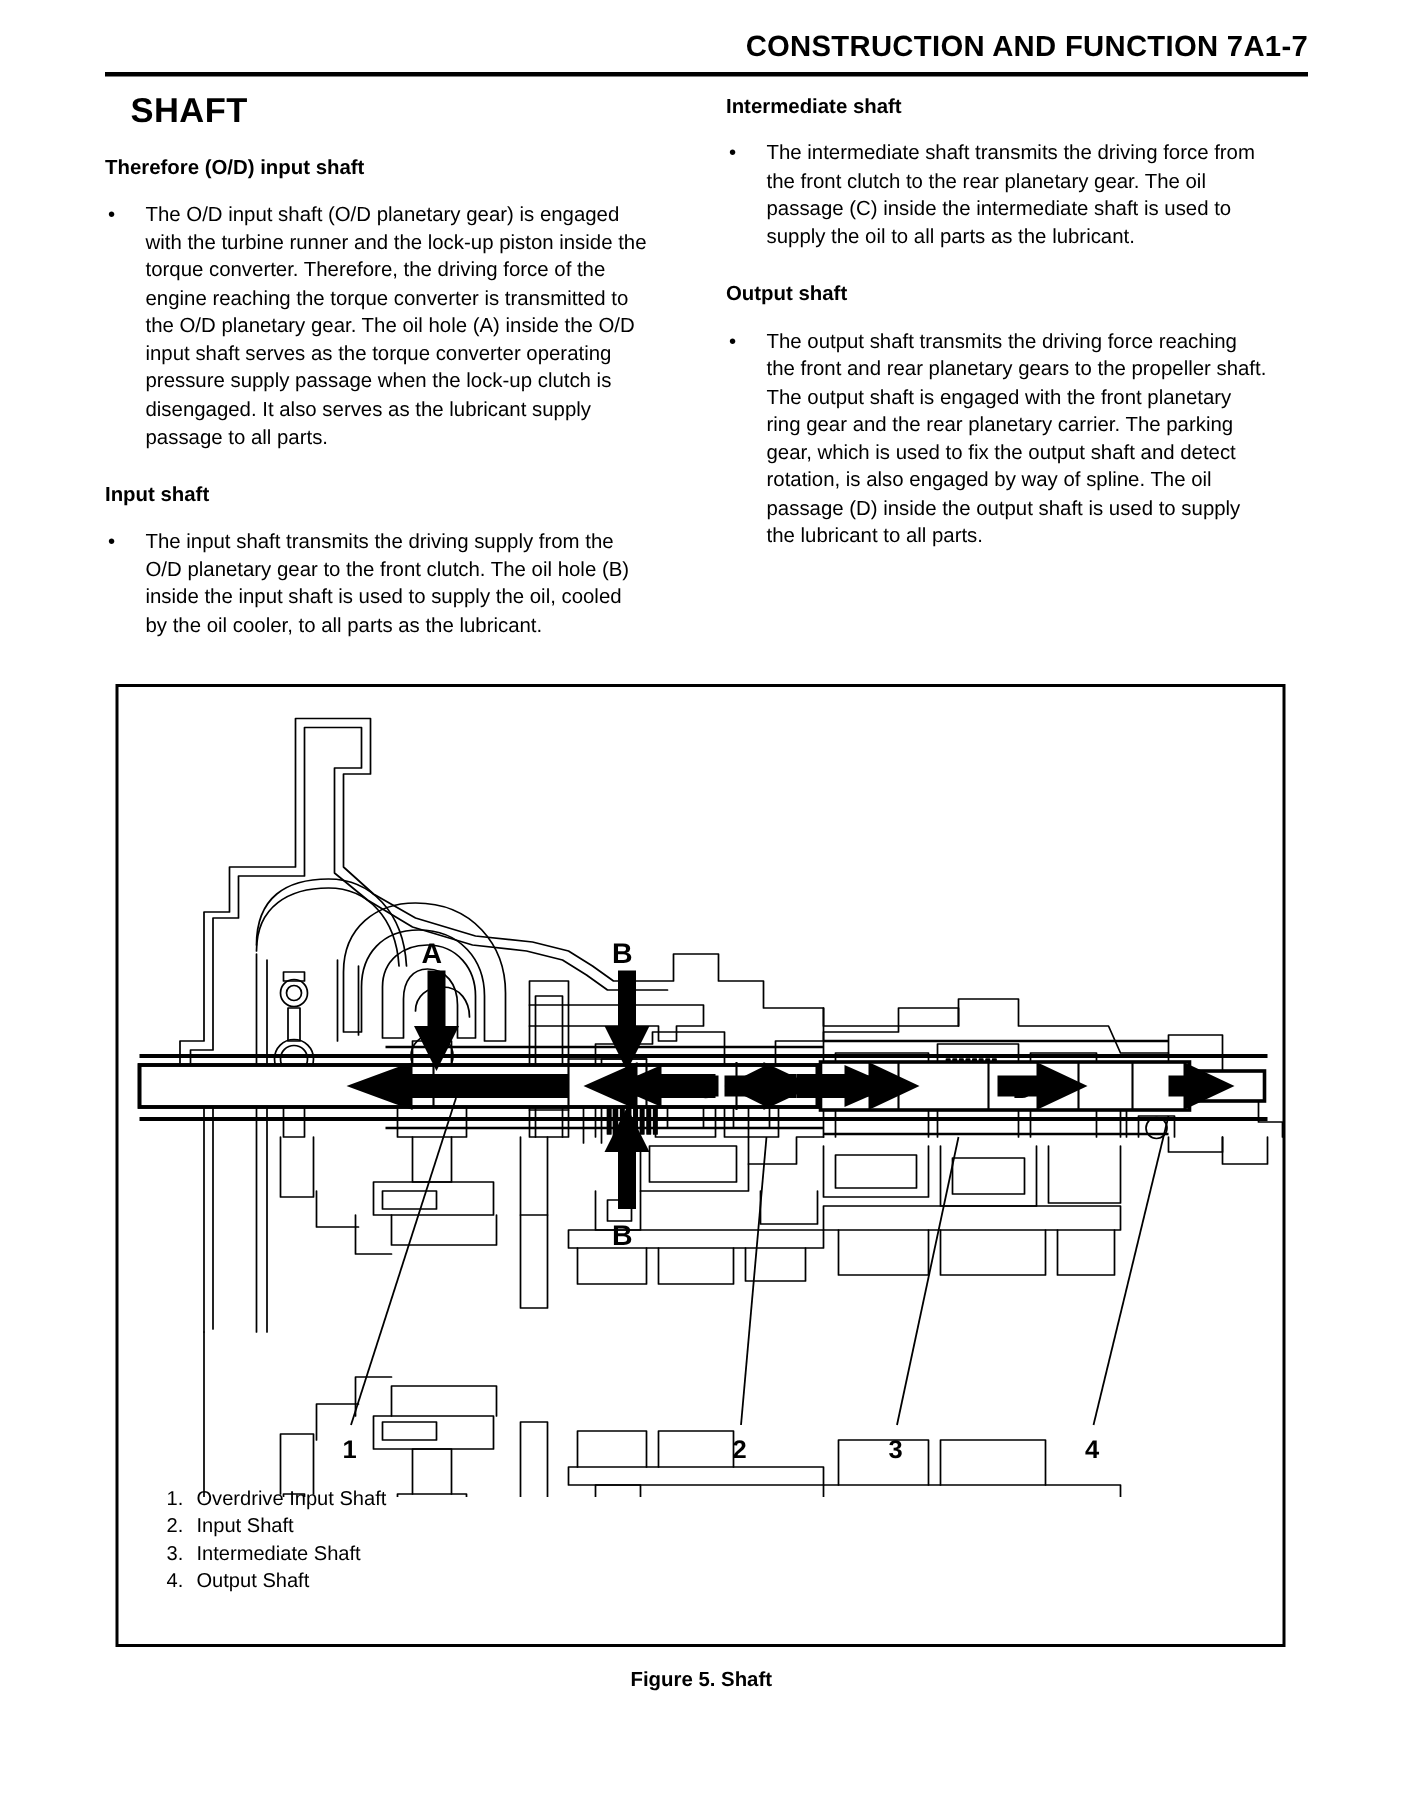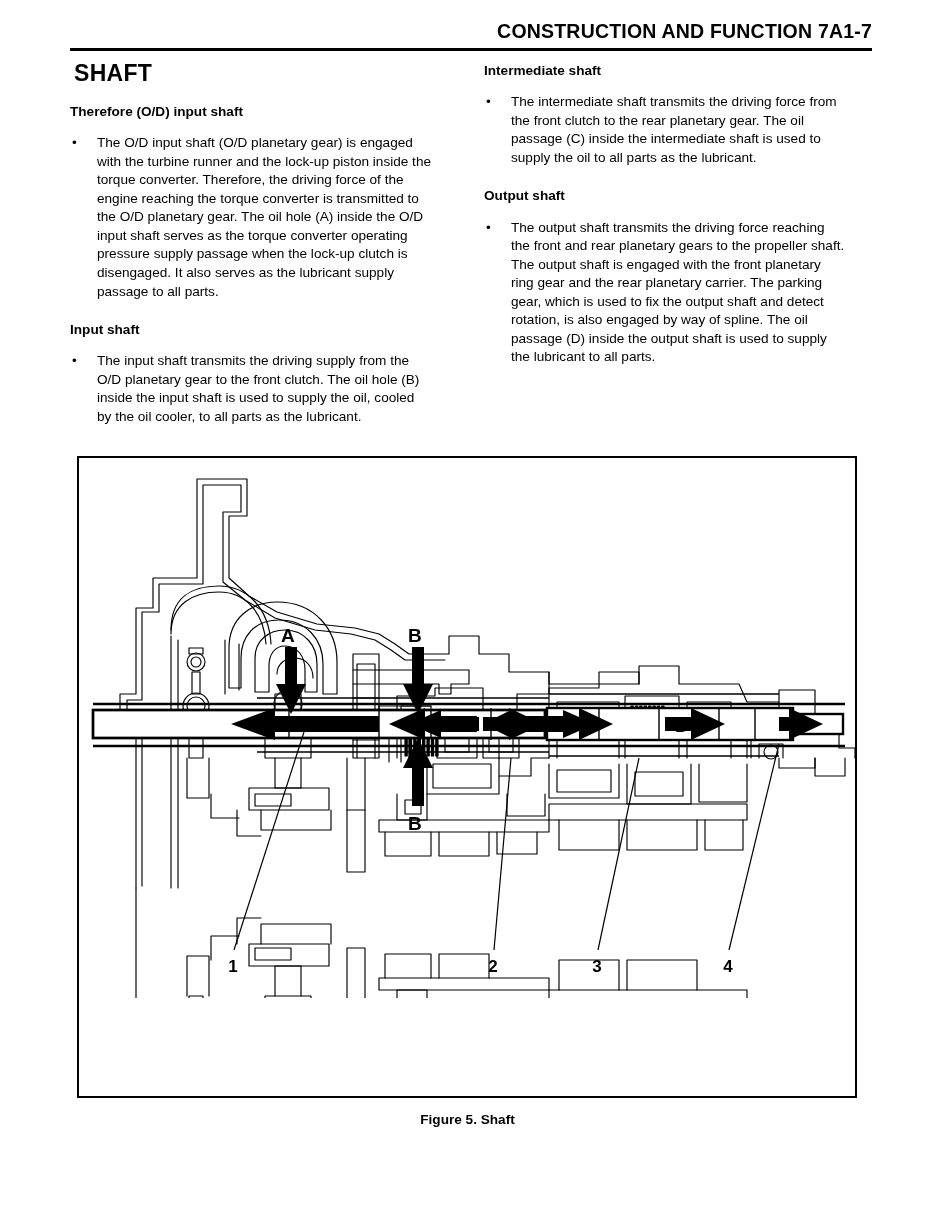--- a/index.html
+++ b/index.html
@@ -54,21 +54,21 @@
     position: absolute;
     top: 0;
     width: 375px;
   }
   .col-left  { left: 0px; }
   .col-right { left: 414px; }
 
   h1.section-title {
     font-size: 23px;
     font-weight: bold;
-    margin: 0 0 18px 4px;
+    margin: 0 0 18px 17px;
     letter-spacing: 0.3px;
     line-height: 1;
   }
 
   .fig-ref {
     font-size: 13.6px;
     font-weight: bold;
     margin: 0;
     line-height: 1.34;
   }
@@ -519,15 +519,29 @@
       </g>
       <g font-family="Liberation Sans, sans-serif" font-weight="bold" font-size="17" fill="#000" text-anchor="middle">
         <text x="154" y="514">1</text>
         <text x="414" y="514">2</text>
         <text x="518" y="514">3</text>
         <text x="649" y="514">4</text>
       </g>
     </svg>
   </div>
 
+  <div class="legend">
+    <div class="legend-row">
+      <span class="legend-num">1.</span><span>Overdrive Input Shaft</span>
+    </div>
+    <div class="legend-row">
+      <span class="legend-num">2.</span><span>Input Shaft</span>
+    </div>
+    <div class="legend-row">
+      <span class="legend-num">3.</span><span>Intermediate Shaft</span>
+    </div>
+    <div class="legend-row">
+      <span class="legend-num">4.</span><span>Output Shaft</span>
+    </div>
+  </div>
 </div>
 
 <div class="figure-caption">Figure 5. Shaft</div>
 
 </body></html>

